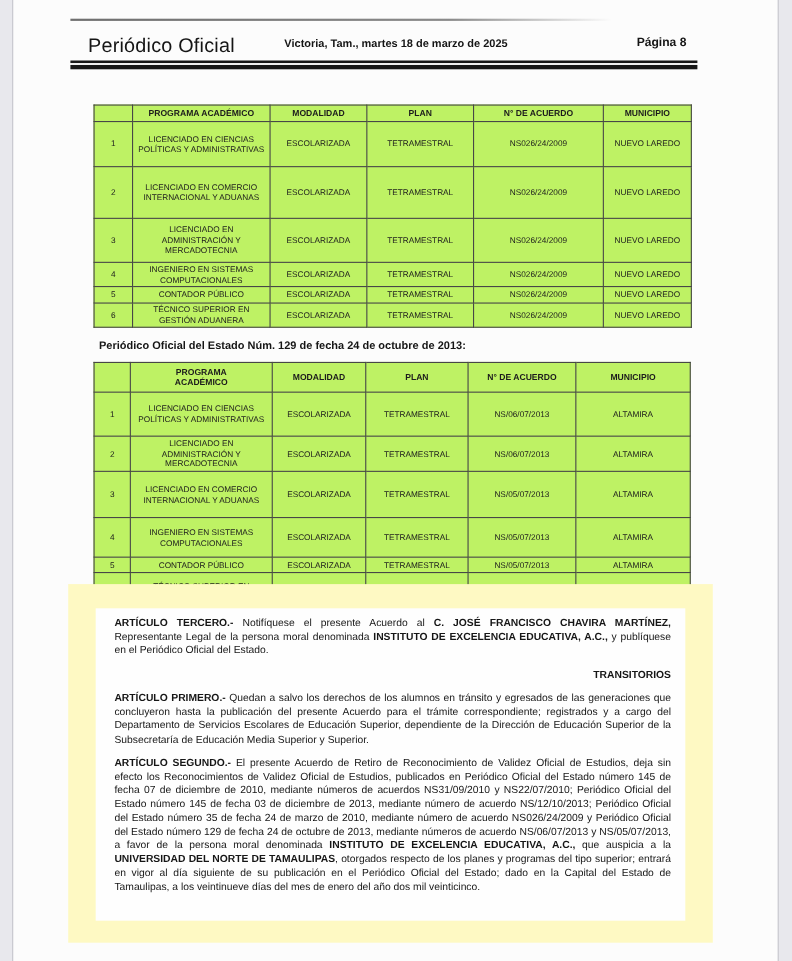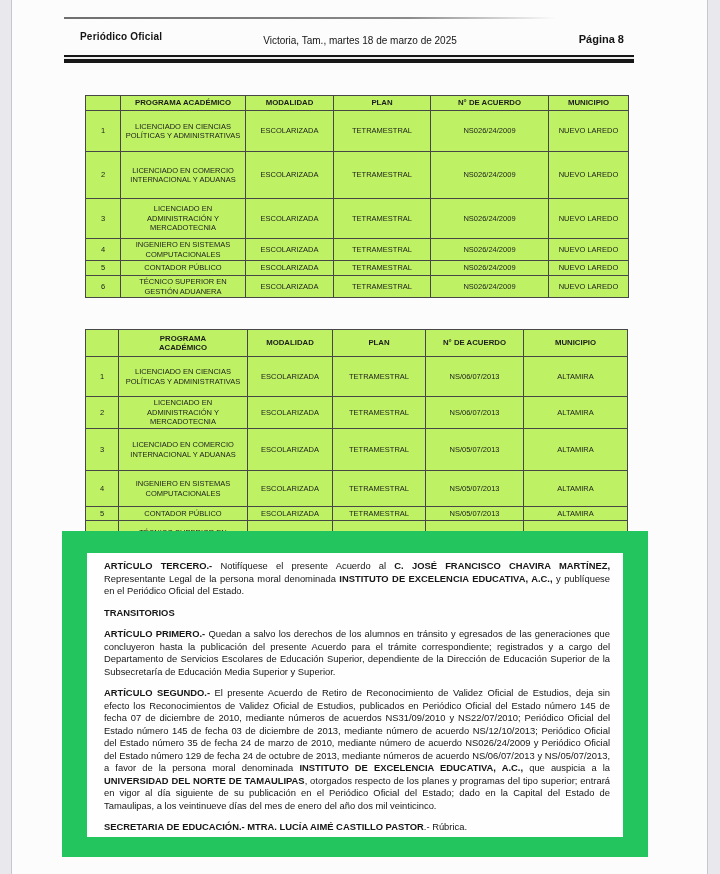--- a/index.html
+++ b/index.html
@@ -9,22 +9,22 @@
     font-family:"Liberation Sans", sans-serif;
   }
   .edge { position:absolute; top:0; height:100%; background:#e8e8ed; }
   .edge-left  { left:0;  width:11px; border-right:1px solid #c7c7ce; }
   .edge-right { right:0; width:12px; border-left:1px solid #c7c7ce; }
 
   .rule-top {
     position:absolute; left:64px; top:17px; width:492px; height:2px;
     background:linear-gradient(to right,#6f6f6f,#8a8a8a 70%,rgba(150,150,150,0));
   }
-  .hdr-left   { position:absolute; left:80px;  top:31px; font-weight:bold; font-size:10px; letter-spacing:.2px; }
-  .hdr-center { position:absolute; left:170px; right:170px; top:35px; text-align:center; font-weight:normal; font-size:10px; }
+  .hdr-left   { position:absolute; left:80px;  top:31px; font-weight:normal; font-size:18px; letter-spacing:.2px; }
+  .hdr-center { position:absolute; left:170px; right:170px; top:35px; text-align:center; font-weight:bold; font-size:10px; }
   .hdr-right  { position:absolute; right:96px; top:33px; font-weight:bold; font-size:11px; }
   .rule-thick {
     position:absolute; left:64px; top:55px; width:570px; height:8px;
     background:linear-gradient(#161616 0 2.5px, #ededed 2.5px 4px, #161616 4px 100%);
   }
 
   .sec-title { position:absolute; font-weight:bold; font-size:10px; white-space:nowrap; }
   .t1-title { left:103px; top:77px; }
   .t2-title { left:90px;  top:309px; }
 
@@ -45,30 +45,30 @@
   .t1 tbody tr:nth-child(3){height:40px} .t1 tbody tr:nth-child(4){height:22px}
   .t1 tbody tr:nth-child(5){height:15px} .t1 tbody tr:nth-child(6){height:21px}
   .t2 thead tr { height:27px; }
   .t2 thead th:nth-child(2){ padding:1px 24px; }
   .t2 tbody tr:nth-child(1){height:40px} .t2 tbody tr:nth-child(2){height:32px}
   .t2 tbody tr:nth-child(3){height:42px} .t2 tbody tr:nth-child(4){height:36px}
   .t2 tbody tr:nth-child(5){height:14px} .t2 tbody tr:nth-child(6){height:34px}
 
   .black-box {
     position:absolute; left:62px; top:531px; width:586px; height:326px;
-    background:#22c55e; z-index:5;
+    background:#fef9c3; z-index:5;
   }
   .box-inner {
     position:absolute; left:25px; top:22px; right:25px; bottom:20px;
     background:#fefefe; padding:7px 13px 4px 17px; overflow:hidden;
     font-size:9.4px; line-height:12.5px; text-align:justify; color:#161616;
   }
   .box-inner p { margin:0 0 9px 0; }
   .box-inner b { font-weight:bold; }
-  .p-center { text-align:left; font-weight:bold; }
+  .p-center { text-align:right; font-weight:bold; }
   .sig { margin-bottom:0; }
 </style>
 </head>
 <body>
 
 <div class="page">
   <div class="edge edge-left"></div>
   <div class="edge edge-right"></div>
 
   <div class="rule-top"></div>
@@ -141,20 +141,21 @@
           <td>6</td>
           <td>TÉCNICO SUPERIOR EN GESTIÓN ADUANERA</td>
           <td>ESCOLARIZADA</td>
           <td>TETRAMESTRAL</td>
           <td>NS026/24/2009</td>
           <td>NUEVO LAREDO</td>
         </tr>
       </tbody>
   </table>
 
+  <div class="sec-title t2-title">Periódico Oficial del Estado Núm. 129 de fecha 24 de octubre de 2013:</div>
   <table class="gz t2">
     <colgroup>
       <col style="width:33px">
         <col style="width:129px">
         <col style="width:85px">
       <col style="width:93px">
         <col style="width:98px">
         <col style="width:104px">
     </colgroup>
     <thead>
@@ -218,17 +219,16 @@
         </tr>
       </tbody>
   </table>
 
   <div class="black-box">
     <div class="box-inner">
       <p><b>ARTÍCULO TERCERO.- </b><span>Notifíquese el presente Acuerdo al </span><b>C. JOSÉ FRANCISCO CHAVIRA MARTÍNEZ,</b><span> Representante Legal de la persona moral denominada </span><b>INSTITUTO DE EXCELENCIA EDUCATIVA, A.C.,</b><span> y publíquese en el Periódico Oficial del Estado.</span></p>
       <p class="p-center">TRANSITORIOS</p>
       <p><b>ARTÍCULO PRIMERO.- </b><span>Quedan a salvo los derechos de los alumnos en tránsito y egresados de las generaciones que concluyeron hasta la publicación del presente Acuerdo para el trámite correspondiente; registrados y a cargo del Departamento de Servicios Escolares de Educación Superior, dependiente de la Dirección de Educación Superior de la Subsecretaría de Educación Media Superior y Superior.</span></p>
       <p><b>ARTÍCULO SEGUNDO.- </b><span>El presente Acuerdo de Retiro de Reconocimiento de Validez Oficial de Estudios, deja sin efecto los Reconocimientos de Validez Oficial de Estudios, publicados en Periódico Oficial del Estado número 145 de fecha 07 de diciembre de 2010, mediante números de acuerdos NS31/09/2010 y NS22/07/2010; Periódico Oficial del Estado número 145 de fecha 03 de diciembre de 2013, mediante número de acuerdo NS/12/10/2013; Periódico Oficial del Estado número 35 de fecha 24 de marzo de 2010, mediante número de acuerdo NS026/24/2009 y Periódico Oficial del Estado número 129 de fecha 24 de octubre de 2013, mediante números de acuerdo NS/06/07/2013 y NS/05/07/2013, a favor de la persona moral denominada </span><b>INSTITUTO DE EXCELENCIA EDUCATIVA, A.C.,</b><span> que auspicia a la </span><b>UNIVERSIDAD DEL NORTE DE TAMAULIPAS</b><span>, otorgados respecto de los planes y programas del tipo superior; entrará en vigor al día siguiente de su publicación en el Periódico Oficial del Estado; dado en la Capital del Estado de Tamaulipas, a los veintinueve días del mes de enero del año dos mil veinticinco.</span></p>
-      <p class="sig"><b>SECRETARIA DE EDUCACIÓN.- MTRA. LUCÍA AIMÉ CASTILLO PASTOR</b><span>.- Rúbrica.</span></p>
 
     </div>
   </div>
 </div>
 
 </body></html>

